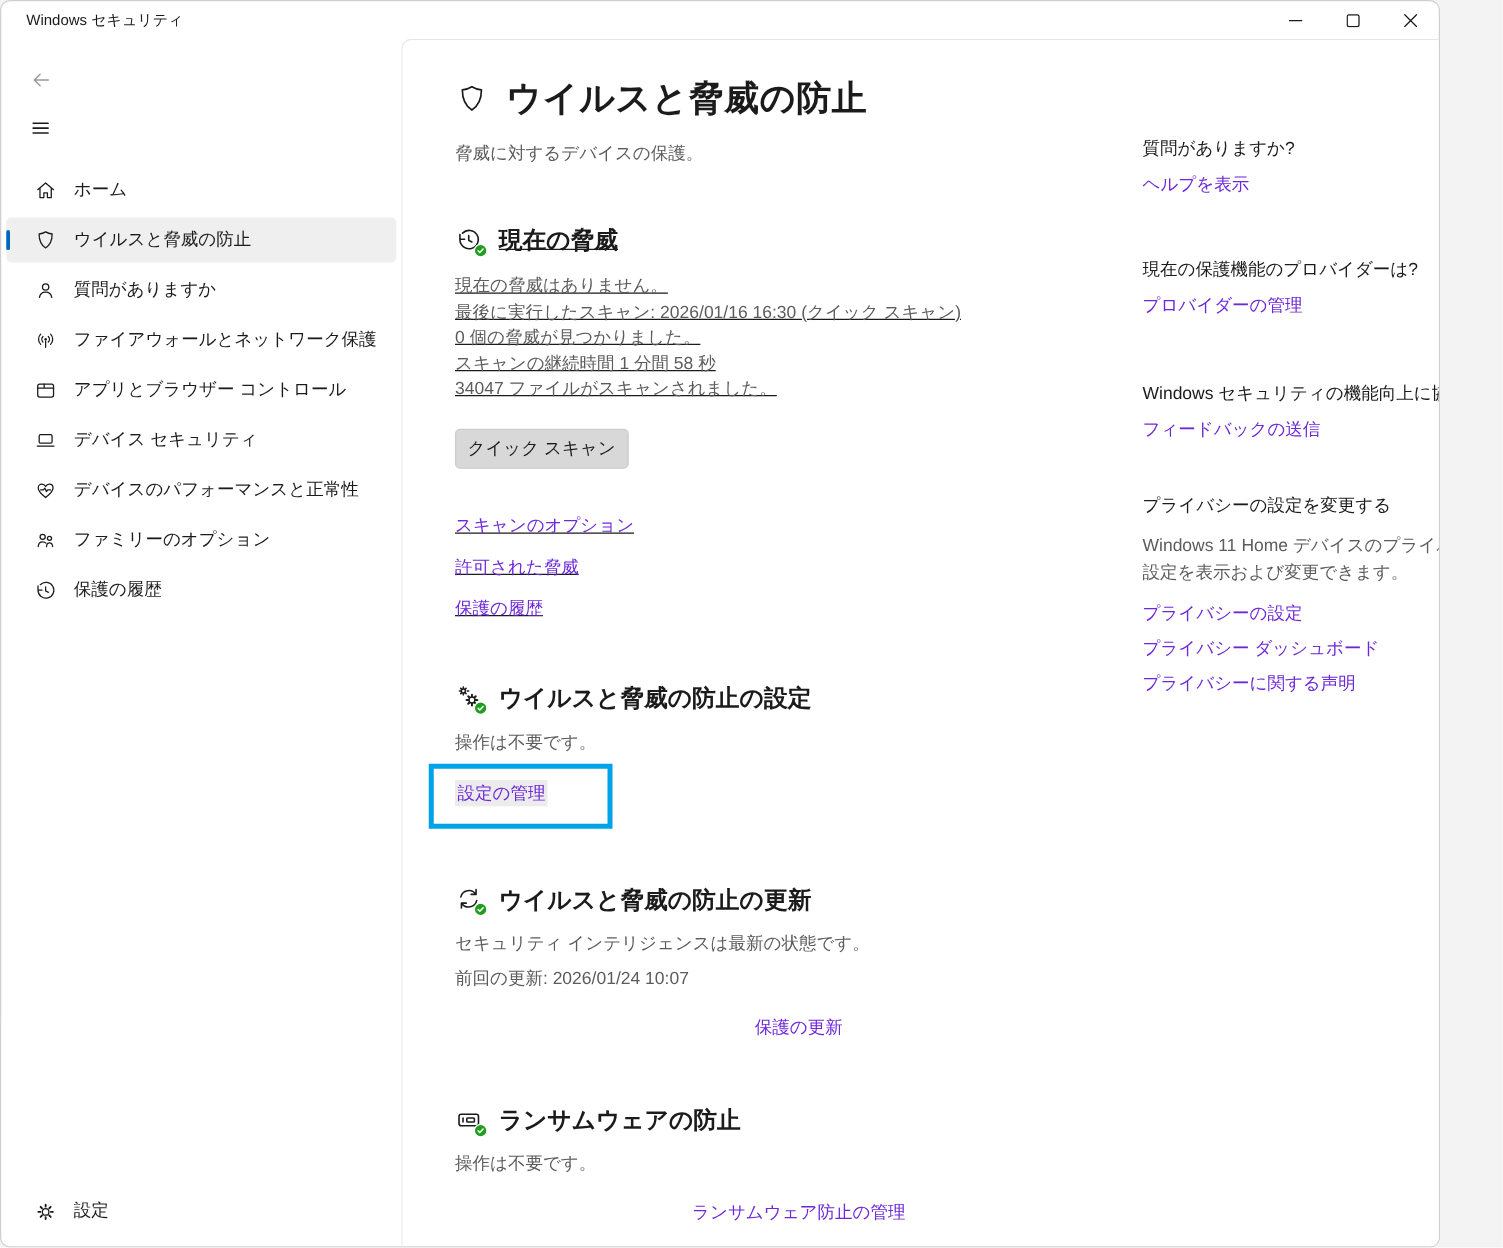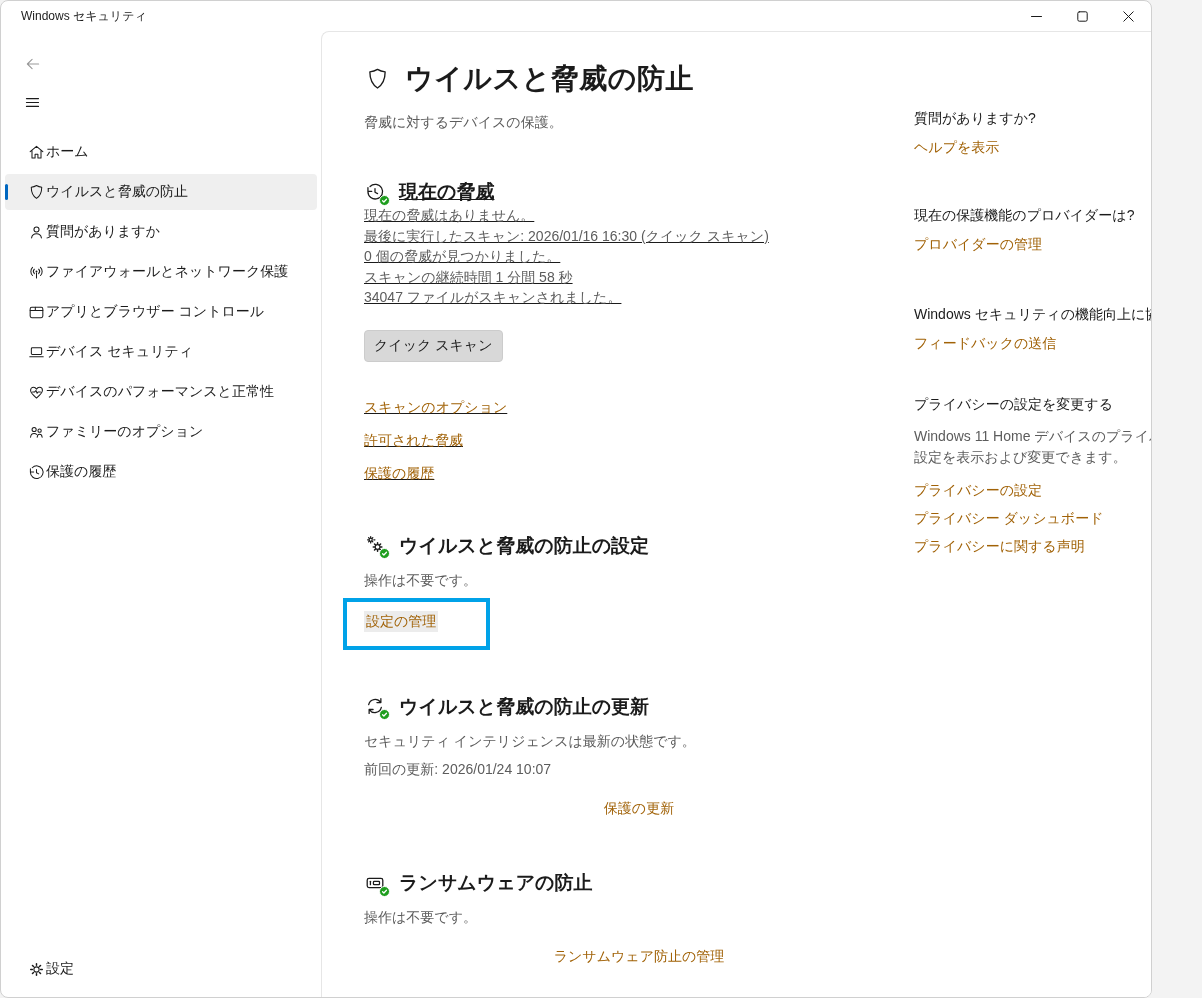--- a/index.html
+++ b/index.html
@@ -26,21 +26,21 @@
   .win-btn svg { display:block; }
   
   .body-row { flex:1; display:flex; min-height:0; }
   
   .sidebar { width:320px; flex:none; position:relative; padding-top:12px; }
   .side-btn { background:none; border:none; display:block; margin:6px 0 0 17px; padding:6px; color:#1b1b1b; }
   .side-btn.back { color:#9a9a9a; }
   .nav-items { margin-top:14px; }
   .nav-item {
     position:relative; height:36px; margin:4px 4px; border-radius:4px;
-    display:flex; align-items:center; padding-left:21px; 
+    display:flex; align-items:center; padding-left:21px; gap:13px;
     font-size:14px; color:#1b1b1b; cursor:default;
   }
   .nav-item .accent { display:none; }
   .nav-item.selected { background:#efefef; }
   .nav-item.selected .accent {
     display:block; position:absolute; left:0; top:50%; transform:translateY(-50%);
     width:3px; height:16px; border-radius:2px; background:#0067c0;
   }
   .nav-item .nicon { width:20px; height:20px; flex:none; display:flex; align-items:center; justify-content:center; }
   .nav-item.settings-item { position:absolute; bottom:10px; left:0; right:0; margin:0 4px; }
@@ -62,23 +62,23 @@
   .sec-head { display:flex; align-items:center; gap:12px; font-size:19px; font-weight:700; }
   .sec-icon { position:relative; width:23px; height:23px; flex:none; color:#1b1b1b; }
   .badge {
     position:absolute; right:-3px; bottom:-2px;
     width:11px; height:11px; border-radius:50%;
     background:#1e9e1e; border:1.5px solid #fff;
     display:flex; align-items:center; justify-content:center;
   }
   
   .detail { font-size:14px; color:#5c5c5c; line-height:20.5px; }
-  .detail.first { }
+  .detail.first { margin-top:13px; }
   .status { font-size:14px; color:#5c5c5c; margin-top:13px; }
-  a.link { display:inline-block; color:#a16207; font-size:14px; text-decoration:none; line-height:19px; cursor:pointer; }
+  a.link { display:inline-block; color:#6d28d9; font-size:14px; text-decoration:none; line-height:19px; cursor:pointer; }
   .link-list { margin-top:36px; }
   .link-list a.link { display:block; margin-bottom:14px; }
   
   .sec1 { margin-top:47px;text-decoration:underline; }
   .sec2 { margin-top:50px; }
   .sec3 { margin-top:44px; }
   .sec4 { margin-top:52px; }
   .btn-quickscan {
     margin-top:22px; height:32px; padding:0 9px;
     background:#d8d8d8; border:1px solid #cccccc; border-radius:4px;

